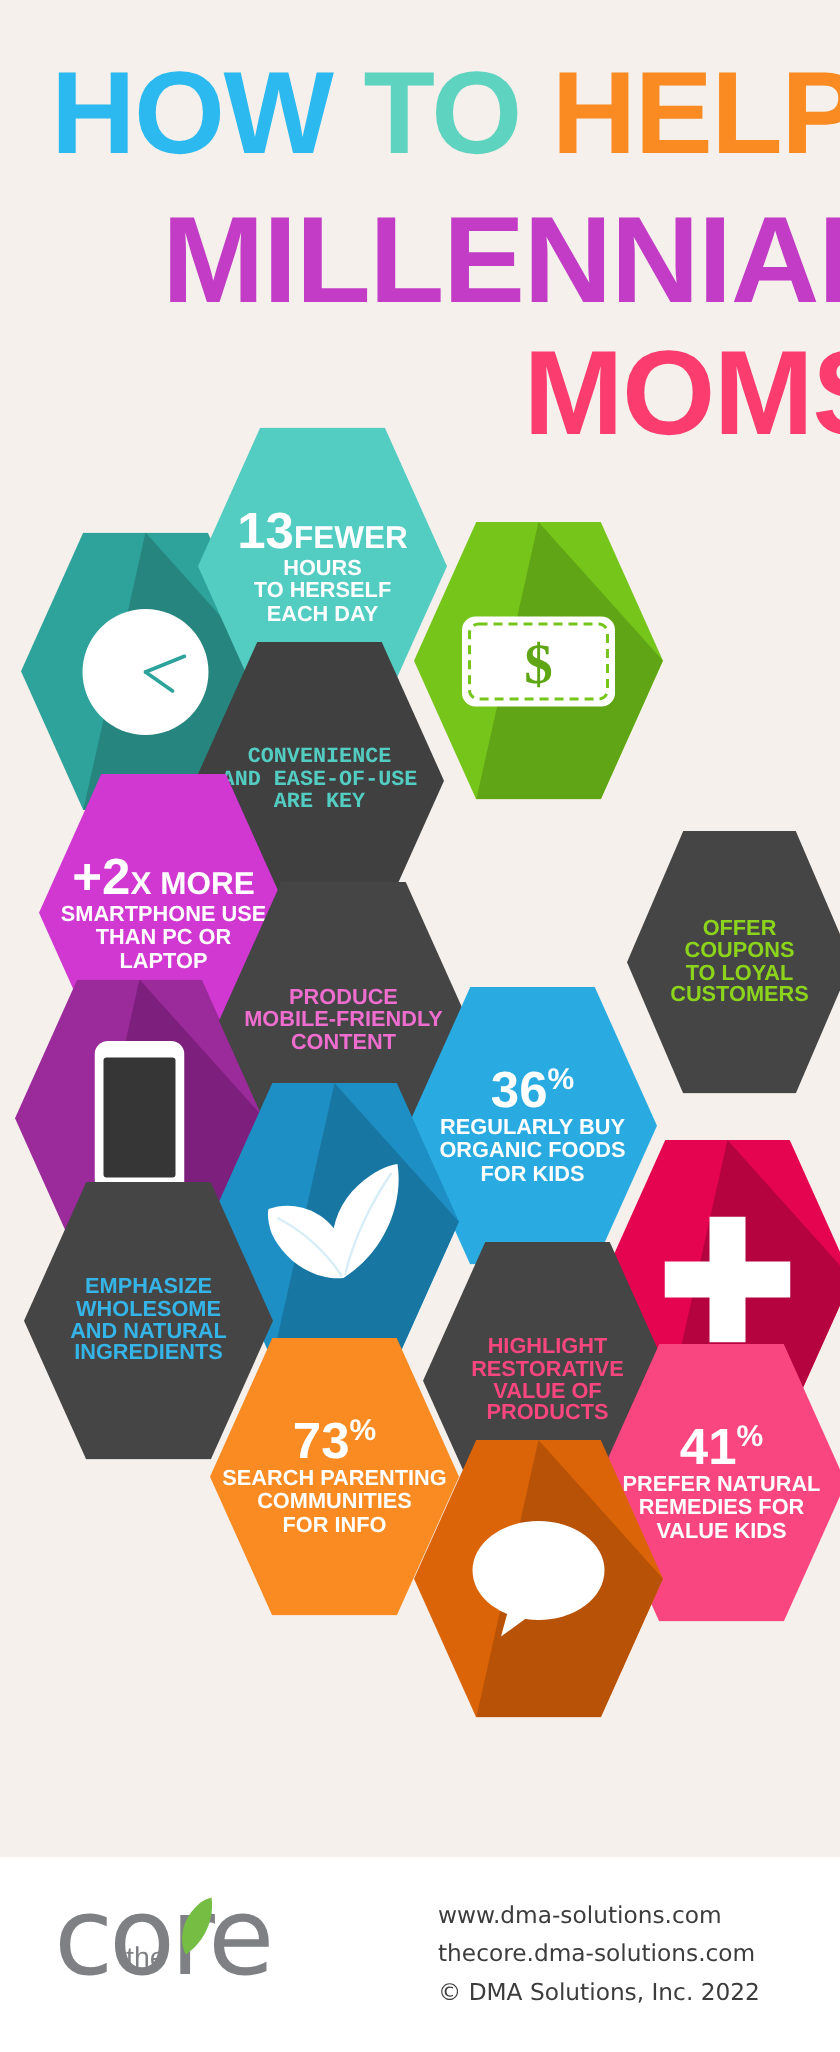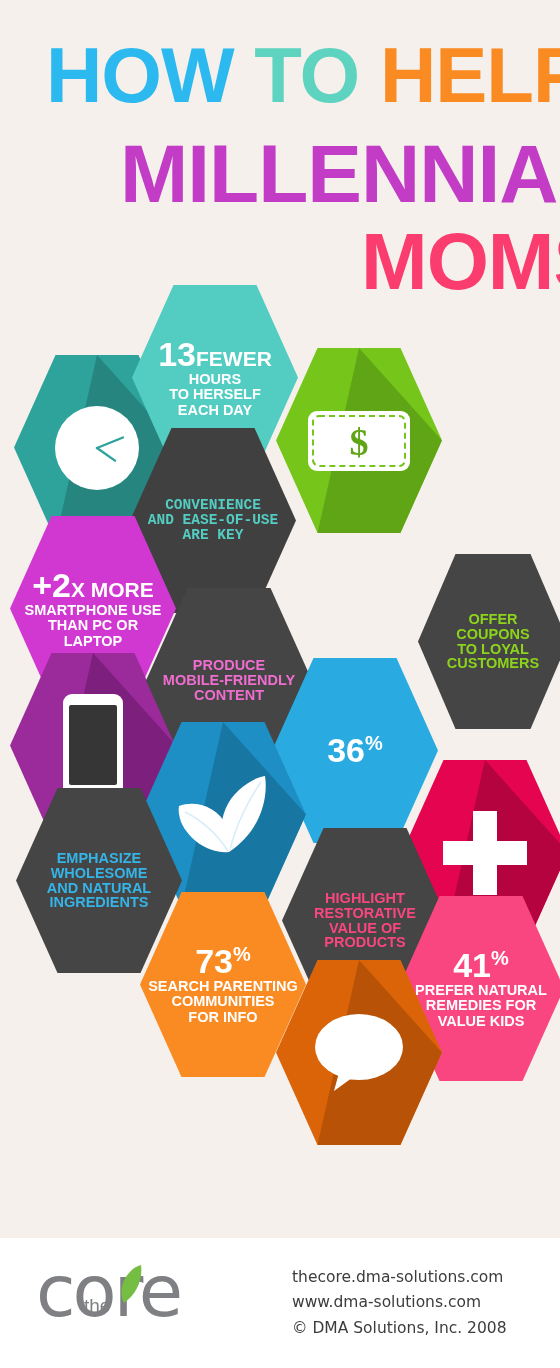--- a/index.html
+++ b/index.html
@@ -5,21 +5,21 @@
   * { margin:0; padding:0; box-sizing:border-box; }
   html,body { width:560px; height:1368px; }
   body {
     font-family:"Liberation Sans", sans-serif;
     background:#F5F0EB;
     overflow:hidden;
     position:relative;
   }
 
   
-  #title-block { position:absolute; left:16px; top:0; width:444px; height:290px;padding-left:28px; }
+  #title-block { position:absolute; left:4px; top:0; width:444px; height:290px;padding-left:28px; }
   .title-line {
     position:absolute;
     font-weight:bold;
     font-stretch:condensed;
     letter-spacing:-1px;
     line-height:1;
     white-space:nowrap;
     transform-origin:left top;
   }
   #t-line1 { left:30px; top:36px; font-size:78px; }
@@ -136,21 +136,21 @@
       </div>
     </div>
     <div class="hex advice" style="left: 418px; top: 274px; width: 150px; height: 175px; background: rgb(69, 69, 69); z-index: 15;">
       <div class="txt" style="color: rgb(140, 212, 28);">
         <div>OFFER</div>
         <div>COUPONS</div>
         <div>TO LOYAL</div>
         <div>CUSTOMERS</div>
       </div>
     </div>
-    <div class="hex stat" style="left: 10px; top: 236px; width: 166px; height: 185px; background: rgb(209, 56, 209); z-index: 16;">
+    <div class="hex stat" style="left: 26px; top: 236px; width: 166px; height: 185px; background: rgb(209, 56, 209); z-index: 16;">
       <div class="big"><span>+2</span><span class="sm">X MORE</span></div>
       <div class="sub">
         <div>SMARTPHONE USE</div>
         <div>THAN PC OR</div>
         <div>LAPTOP</div>
       </div>
     </div>
     <div class="hex icon" style="left: 10px; top: 373px; width: 166px; height: 185px; background: rgb(155, 42, 155); z-index: 17;">
       <div class="shade" style="background: rgb(125, 31, 125);"></div>
       <div class="icon-wrap">
@@ -162,20 +162,25 @@
     </div>
     <div class="hex advice" style="left: 146px; top: 308px; width: 166px; height: 185px; background: rgb(69, 69, 69); z-index: 18;">
       <div class="txt" style="color: rgb(240, 109, 208);">
         <div>PRODUCE</div>
         <div>MOBILE-FRIENDLY</div>
         <div>CONTENT</div>
       </div>
     </div>
     <div class="hex stat" style="left: 272px; top: 378px; width: 166px; height: 185px; background: rgb(41, 171, 226); z-index: 19;">
       <div class="big"><span>36</span><span class="pct">%</span></div>
+      <div class="sub">
+        <div>REGULARLY BUY</div>
+        <div>ORGANIC FOODS</div>
+        <div>FOR KIDS</div>
+      </div>
     </div>
     <div class="hex icon" style="left: 140px; top: 442px; width: 166px; height: 185px; background: rgb(30, 143, 196); z-index: 20;">
       <div class="shade" style="background: rgb(24, 118, 163);"></div>
       <div class="icon-wrap">
         <svg width="100" height="86" viewBox="0 0 100 86">
         <path d="M92 4 C96 30 84 62 56 80 C44 64 46 36 66 18 C76 9 85 5 92 4 Z" fill="#FFFFFF"></path>
         <path d="M88 10 C74 30 62 56 57 78" stroke="#D7EDF8" stroke-width="1.6" fill="none"></path>
         <path d="M6 34 C22 28 44 34 54 54 C58 64 58 74 56 80 C36 82 16 68 8 50 C6 44 5 38 6 34 Z" fill="#FFFFFF"></path>
         <path d="M12 40 C28 48 44 62 55 79" stroke="#D7EDF8" stroke-width="1.6" fill="none"></path>
       </svg>
@@ -234,17 +239,17 @@
 
 <div id="footer">
   <div id="logo-wrap">
     <span id="logo-core">core</span>
     <span id="logo-the">the</span>
     <svg id="leaf" width="34" height="42" viewBox="0 0 34 42">
       <path d="M31 2 C33 16 27 31 14 40 C10 33 10 20 19 10 C23 5 27 3 31 2 Z" fill="#76BD43"></path>
     </svg>
   </div>
   <div id="foot-text">
+    <div>www.dma-solutions.com</div>
     <div>thecore.dma-solutions.com</div>
-    <div>www.dma-solutions.com</div>
-    <div>© DMA Solutions, Inc. 2008</div>
+    <div>© DMA Solutions, Inc. 2022</div>
   </div>
 </div>
 
 </body></html>

